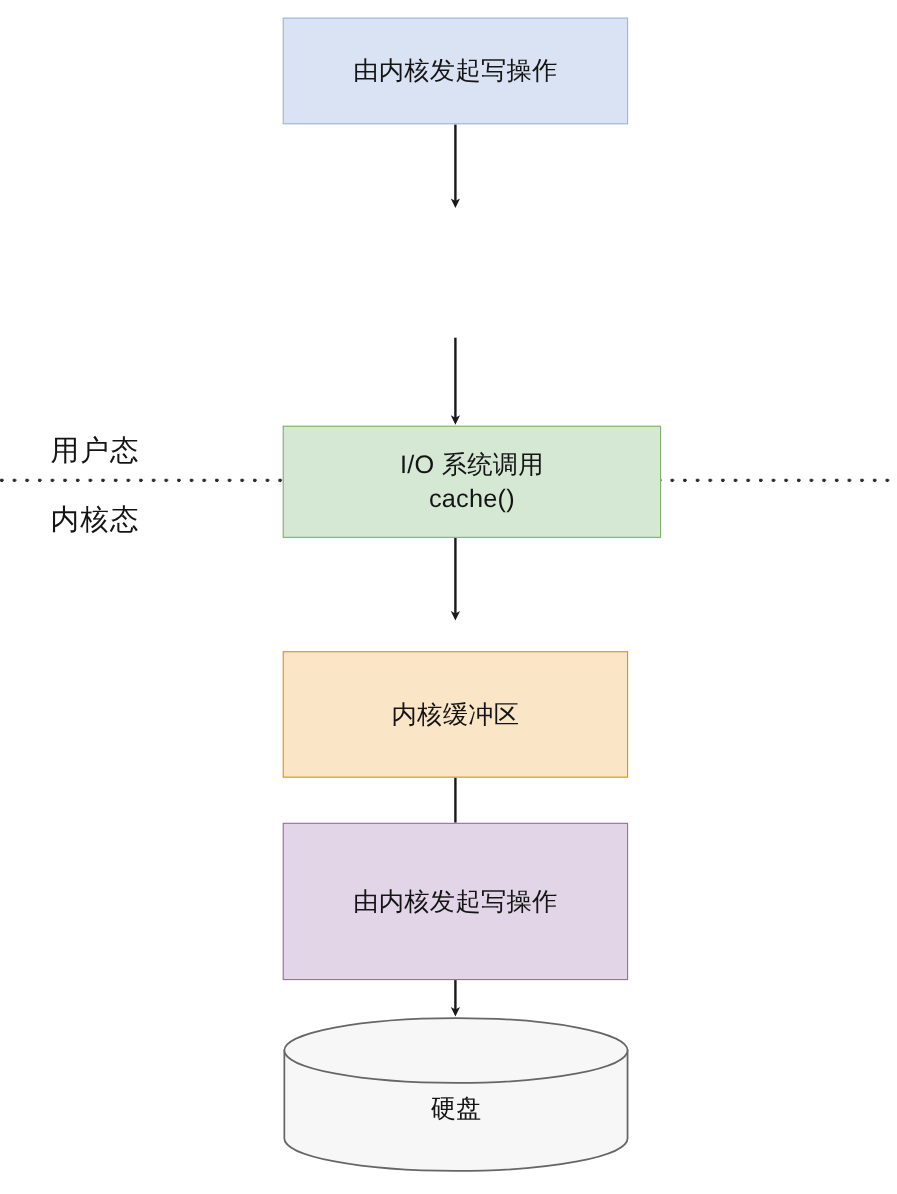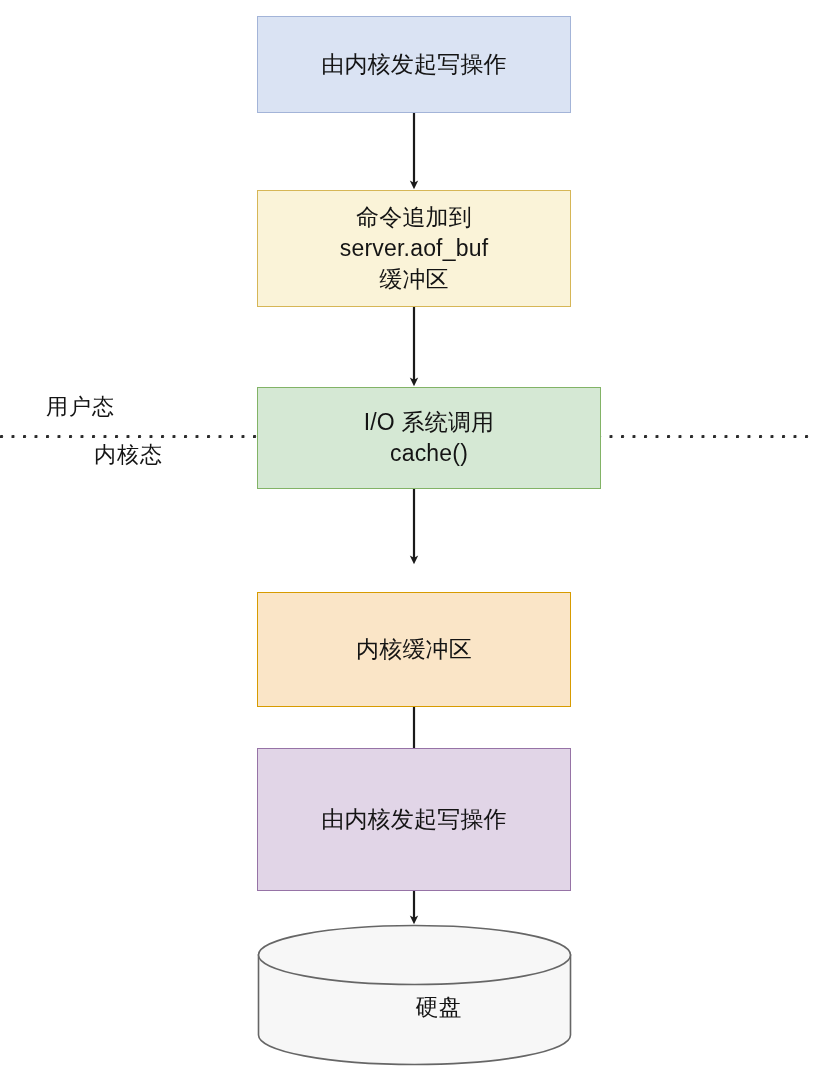--- a/index.html
+++ b/index.html
@@ -89,43 +89,42 @@
     top: 0;
     width: 315px;
     height: 142px;
     display: flex;
     align-items: center;
     justify-content: center;
     padding-top: 24px;
     box-sizing: border-box;
     font-size: 23px;
     color: #141414;
-    margin-left: 24px;
   }
 
   
   #mode-divider {
     position: absolute;
     left: 0;
     top: 435px;
     width: 815px;
     height: 4px;
     background-image: radial-gradient(circle at 1.6px 1.6px, #2b2b2b 1.5px, rgba(0,0,0,0) 1.8px);
     background-size: 11.5px 4px;
     background-repeat: repeat-x;
   }
   .mode-label {
     position: absolute;
-    font-size: 22px;
+    font-size: 26px;
     color: #141414;
     letter-spacing: 1px;
     white-space: nowrap;
   }
   #label-user-mode { left: 46px; top: 392px; }
-  #label-kernel-mode { left: 46px; top: 440px; margin-left: 48px; }
+  #label-kernel-mode { left: 46px; top: 455px; }
 </style>
 </head>
 <body>
 
 <div id="canvas">
 
   <svg class="layer-svg" viewBox="0 0 815 1085" xmlns="http://www.w3.org/2000/svg">
     <defs>
       <marker id="arrowhead" markerWidth="10" markerHeight="10" refX="5.2" refY="5" orient="auto" markerUnits="userSpaceOnUse">
         <path d="M0.6,0.8 L9.4,5 L0.6,9.2 L3.0,5 Z" fill="#1a1a1a"></path>
@@ -142,25 +141,20 @@
   </svg>
 
   <div id="mode-divider"></div>
   <div class="mode-label" id="label-user-mode">用户态</div>
   <div class="mode-label" id="label-kernel-mode">内核态</div>
 
   <div class="node" id="node-write-cmd">
     <span class="line">由内核发起写操作</span>
   </div>
 
-  <div class="node" id="node-aof-buf">
-    <span class="line">命令追加到</span>
-    <span class="line">server.aof_buf</span>
-    <span class="line">缓冲区</span>
-  </div>
 
   <div class="node" id="node-syscall">
     <span class="line">I/O 系统调用</span>
     <span class="line">cache()</span>
   </div>
 
   <div class="node" id="node-page-cache">
     <span class="line">内核缓冲区</span>
   </div>
 

